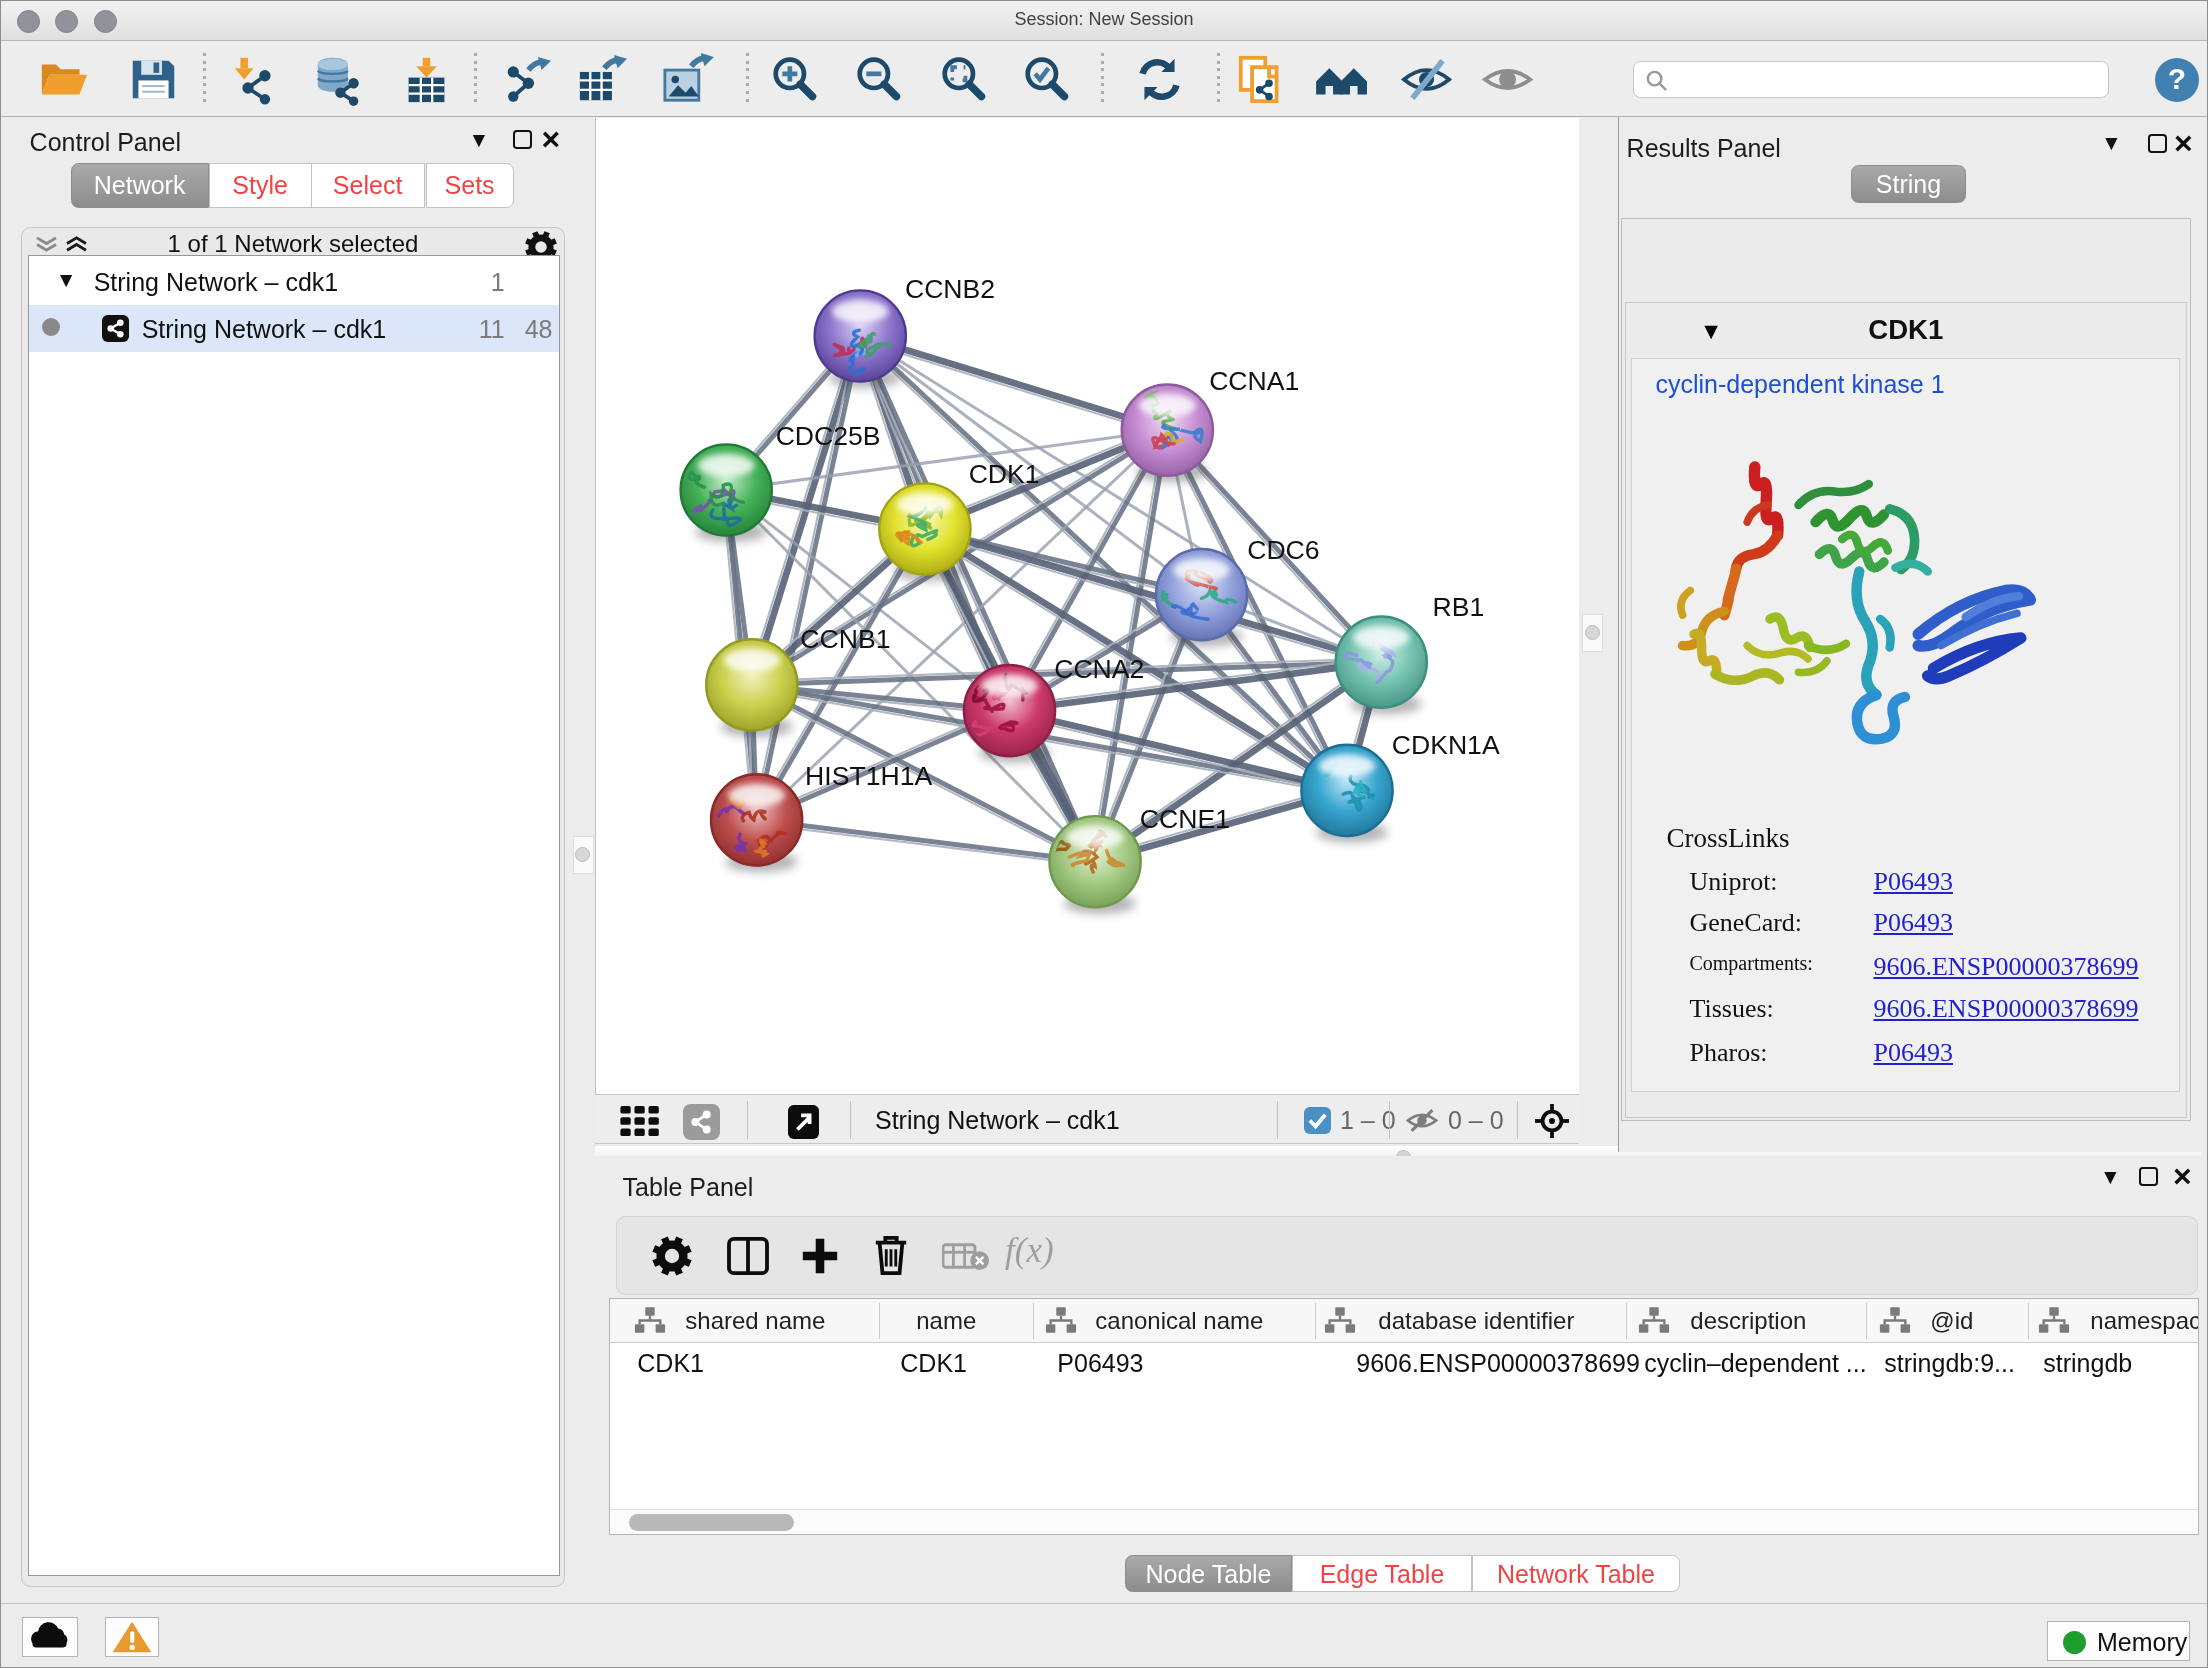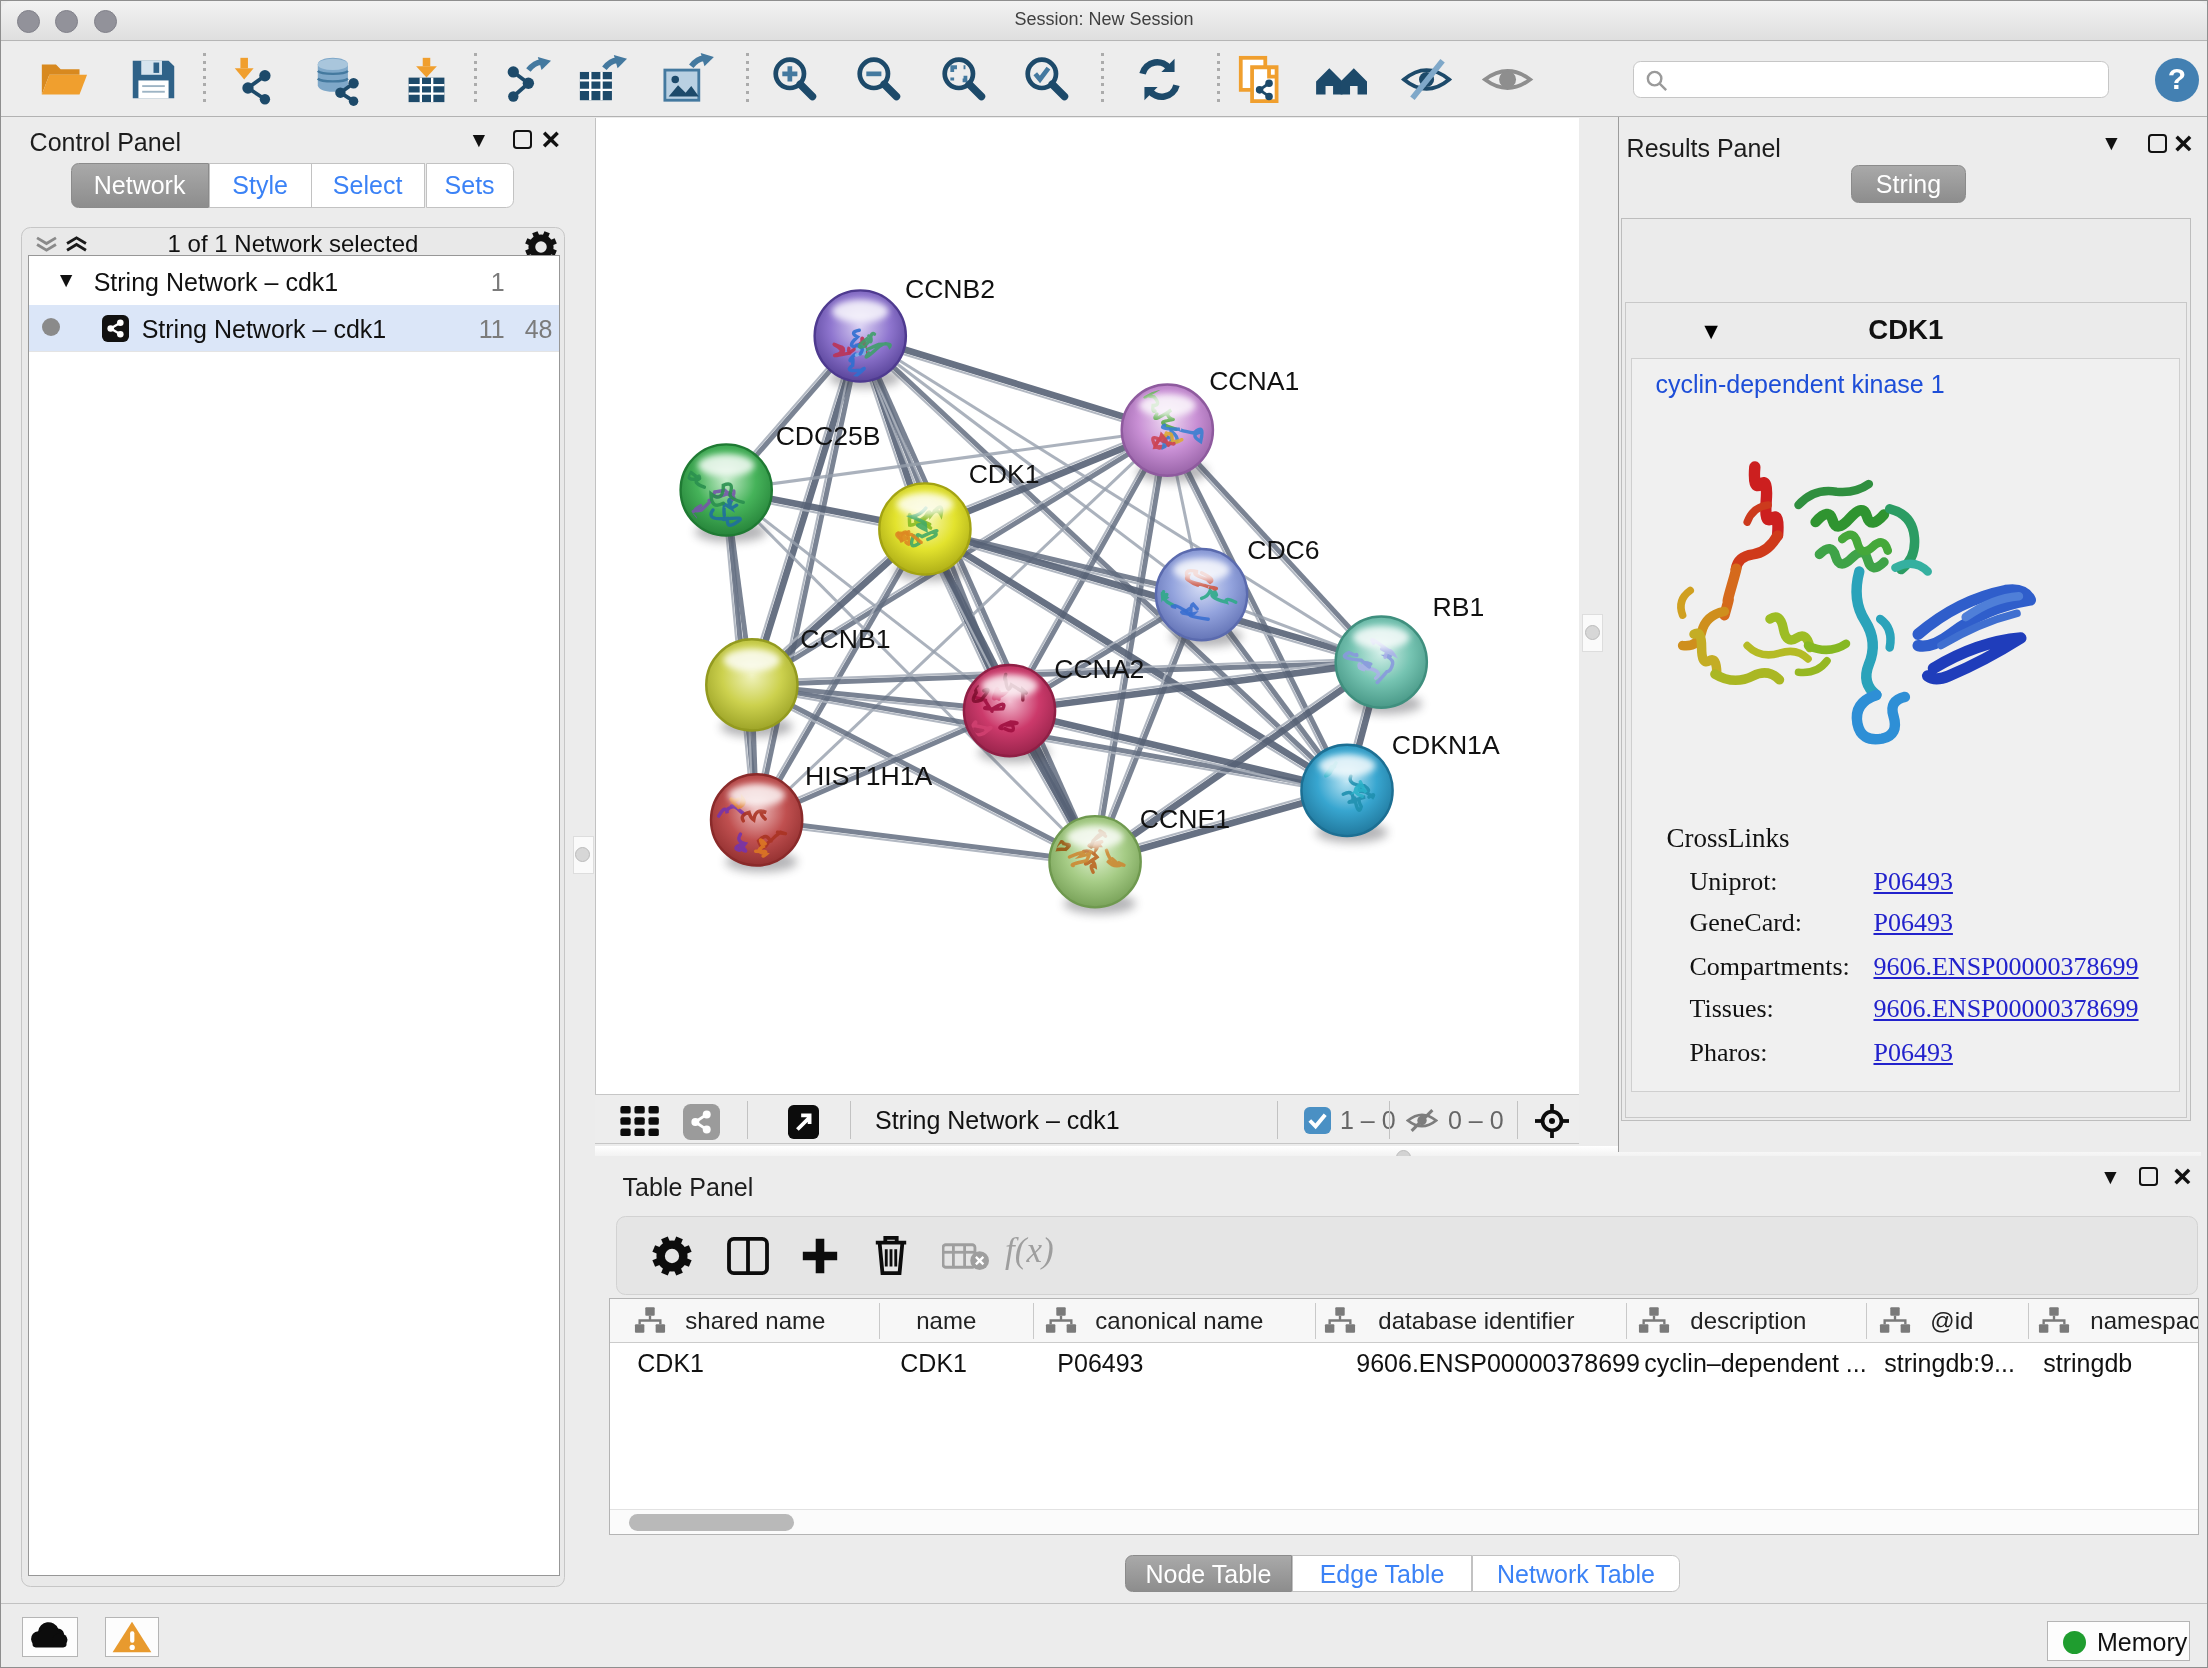--- a/index.html
+++ b/index.html
@@ -9,21 +9,21 @@
 .title{width:100%;text-align:center;top:7.6px;font-size:18px;color:#404040}
 .toolbar{left:0;top:41px;width:2208px;height:75px;background:#ededed;border-bottom:1px solid #b2b2b2}
 .tsep{top:52px;height:51px;width:2.9px;background-image:repeating-linear-gradient(#ababab 0 2.9px,rgba(0,0,0,0) 2.9px 7.6px)}
 .searchbox{left:1632px;top:60px;width:476px;height:37px;background:#fff;border:1.9px solid #c6c6c6;border-radius:7.6px}
 .searchbox svg{position:absolute;left:9.5px;top:5.7px}
 .helpbtn{left:2154px;top:57px;width:44px;height:44px;border-radius:50%;background:#4380b2;color:#fff;font-size:30px;font-weight:bold;text-align:center;line-height:42px}
 
 .ptitle{font-size:25px;color:#1c1c1c}
 .pbtns{font-size:25px;color:#111}
 .sq{display:inline-block;width:19px;height:19px;border:2.9px solid #111;border-radius:3.8px;vertical-align:middle}
-.tab{display:inline-block;height:45px;line-height:43px;font-size:25px;text-align:center;background:#fff;border:1px solid #c2c2c2;color:#3b82f6}
+.tab{display:inline-block;height:45px;line-height:43px;font-size:25px;text-align:center;background:#fff;border:1px solid #c2c2c2;color:#ef4444}
 .tabsel{background:linear-gradient(#a9a9a9,#8d8d8d);color:#fff;border-color:#8b8b8b}
 .cpanel{left:7.6px;top:116px;width:563px;height:1486px;background:#ececec}
 .cbox{left:12.4px;top:110px;width:544px;height:1360px;background:#e9e9e9;border:1px solid #c6c6c6;border-radius:9.5px}
 .clist{left:5.7px;top:27px;width:532px;height:1321px;background:#fff;border:1px solid #979797}
 .netrow1{left:0;top:4.8px;width:100%;height:45px;font-size:25px;color:#111}
 .netrow2{left:0;top:49px;width:100%;height:47px;background:#dbe6f8;border-bottom:1px solid #e4e4e4;font-size:25px;color:#111}
 .shareicon{width:27px;height:27px;background:#111;border-radius:5.7px;position:relative;display:inline-block;vertical-align:-4.8px}
 
 .netview{left:594px;top:117px;width:984px;height:976px;background:#fff;border-left:1px solid #c2c2c2}
 .nettb{left:594px;top:1093px;width:984px;height:50px;background:#ededed;border-top:1px solid #c6c6c6;border-bottom:1px solid #c6c6c6}
@@ -653,21 +653,21 @@
       <div class="abs" style="left:74px;top:15px;font-size:23px">▼</div>
       <div class="abs" style="left:0;top:11.4px;width:100%;text-align:center;font-size:27.6px;font-weight:bold;color:#111">CDK1</div>
       <div class="abs" style="left:5.7px;top:55px;width:549px;height:734px;background:#f0f0f0;border:1px solid #cfcfcf">
         <div class="abs" style="left:23px;top:11.4px;font-size:25px;color:#1d4ed8">cyclin-dependent kinase 1</div>
 
         <div class="abs serif" style="left:34px;top:464px;font-size:27px;font-weight:normal;color:#111">CrossLinks</div>
         <div class="abs serif" style="left:57px;top:508px;font-size:26px;color:#111">Uniprot:</div>
           <a class="abs link" style="left:241px;top:508px;font-size:26px">P06493</a>
         <div class="abs serif" style="left:57px;top:549px;font-size:26px;color:#111">GeneCard:</div>
           <a class="abs link" style="left:241px;top:549px;font-size:26px">P06493</a>
-        <div class="abs serif" style="left:57px;top:593px;font-size:26px;color:#111">Compartments:</div>
+        <div class="abs serif" style="left:57px;top:593px;font-size:20px;color:#111">Compartments:</div>
           <a class="abs link" style="left:241px;top:593px;font-size:26px">9606.ENSP00000378699</a>
         <div class="abs serif" style="left:57px;top:635px;font-size:26px;color:#111">Tissues:</div>
           <a class="abs link" style="left:241px;top:635px;font-size:26px">9606.ENSP00000378699</a>
         <div class="abs serif" style="left:57px;top:679px;font-size:26px;color:#111">Pharos:</div>
           <a class="abs link" style="left:241px;top:679px;font-size:26px">P06493</a>
       </div>
     </div>
   </div>
 </div>
 <svg width="399" height="323" viewBox="0 0 420 340" style="position:absolute;left:1655px;top:447px">

